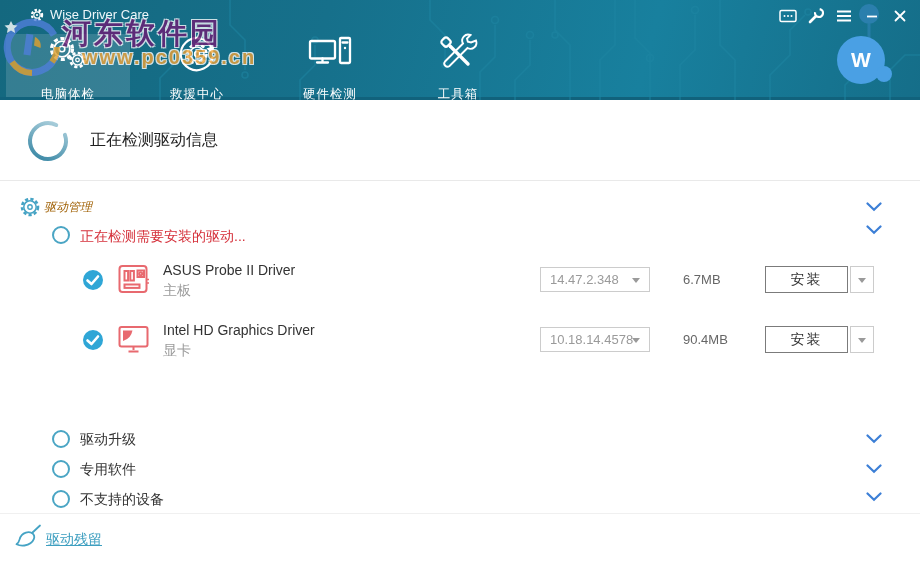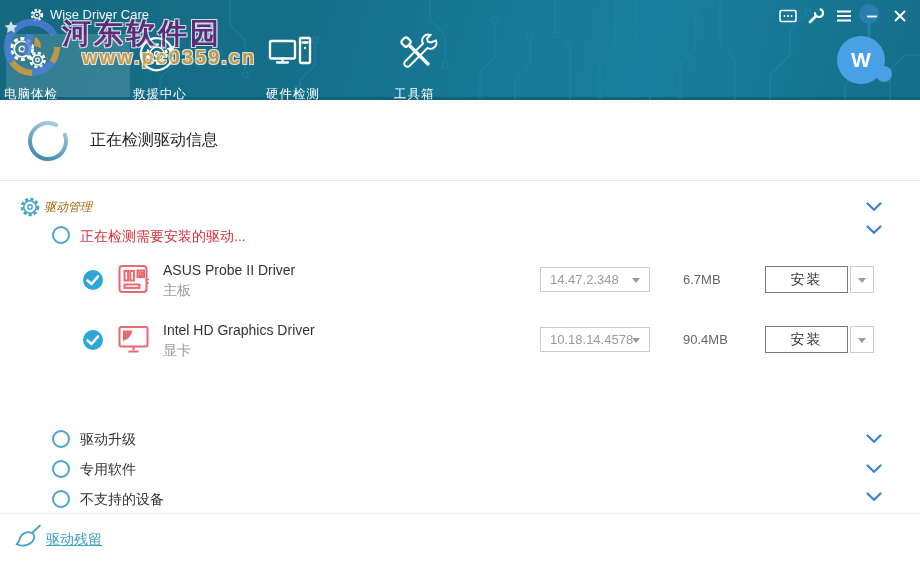--- a/index.html
+++ b/index.html
@@ -15,21 +15,21 @@
     background:linear-gradient(105deg,#14687f 0%,#16708b 35%,#18809e 70%,#156e89 100%);
     border-bottom:3px solid #11627c;
   }
   .circuit { position:absolute; left:0; top:0; }
   .titlebar-gear { position:absolute; left:30px; top:8px; }
   .app-title { position:absolute; left:50px; top:7px; font-size:13px; color:#eef7fa; }
   .win-ctrls { position:absolute; top:6px; right:10px; display:flex; gap:8px; }
   .win-ctrl { width:20px; height:20px; cursor:pointer; }
   .nav-active-bg { position:absolute; left:6px; top:34px; width:124px; height:63px;
     background:rgba(255,255,255,0.14); }
-  .nav-item { position:absolute; top:30px; width:128px; text-align:left; color:#fff; cursor:pointer; }
+  .nav-item { position:absolute; top:30px; width:128px; text-align:center; color:#fff; cursor:pointer; }
   .nav-item .nav-label { display:block; margin-top:4px; font-size:12.5px; letter-spacing:1px; }
   .avatar { position:absolute; left:837px; top:36px; width:48px; height:48px; border-radius:50%;
     background:#4aa0e4; color:#fff; font-size:21px; font-weight:bold;
     display:flex; align-items:center; justify-content:center; }
   .avatar-dot { position:absolute; left:876px; top:66px; width:16px; height:16px; border-radius:50%;
     background:#4aa0e4; }
   
   .watermark { position:absolute; left:0; top:14px; pointer-events:none; z-index:5; }
   .wm-logo { position:absolute; left:2px; top:3px; opacity:.8; }
   .wm-name { position:absolute; left:62px; top:0; width:300px; font-size:29px; font-weight:bold;

